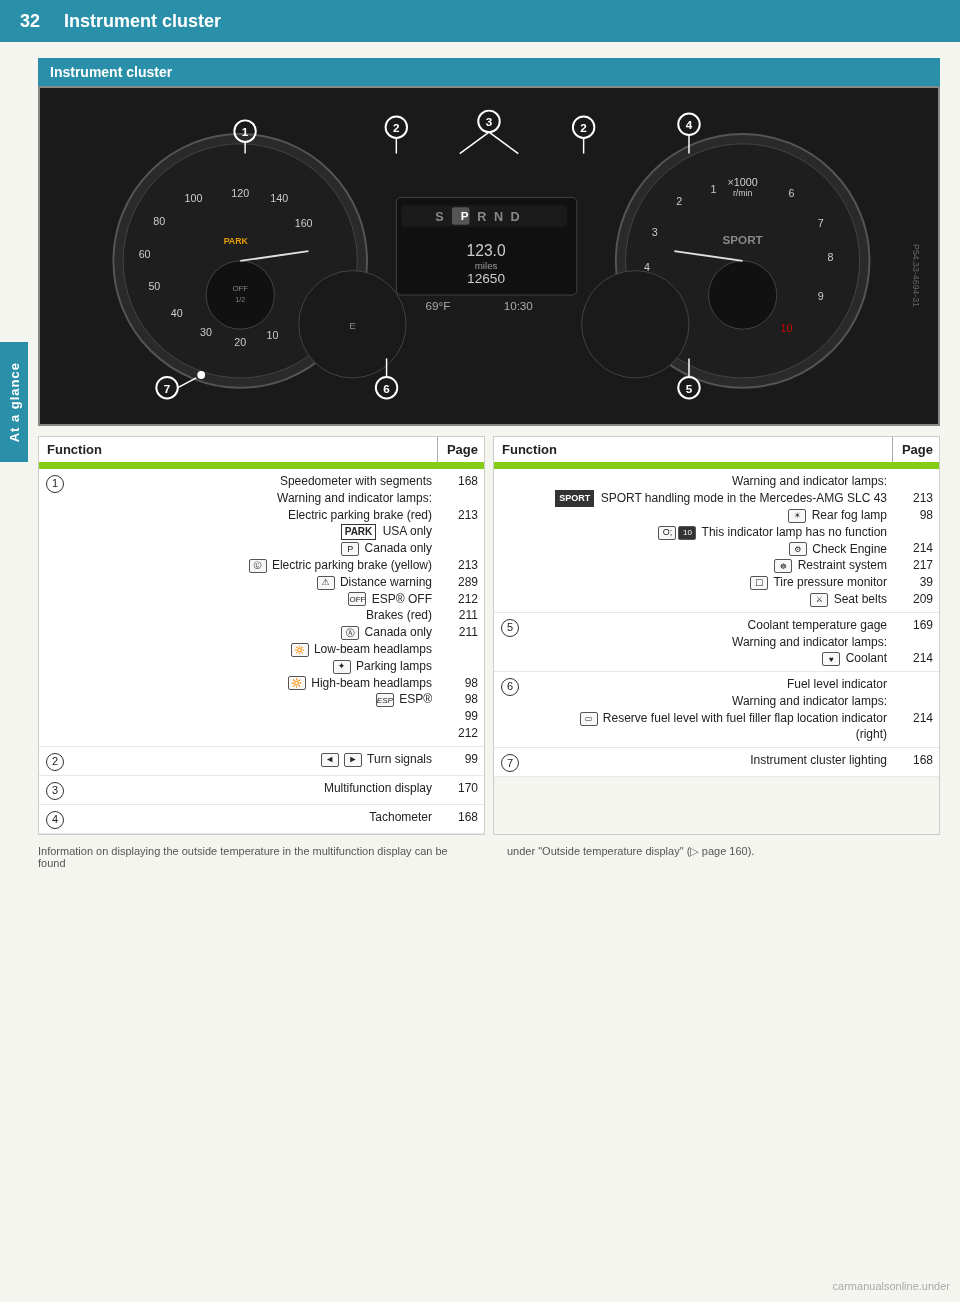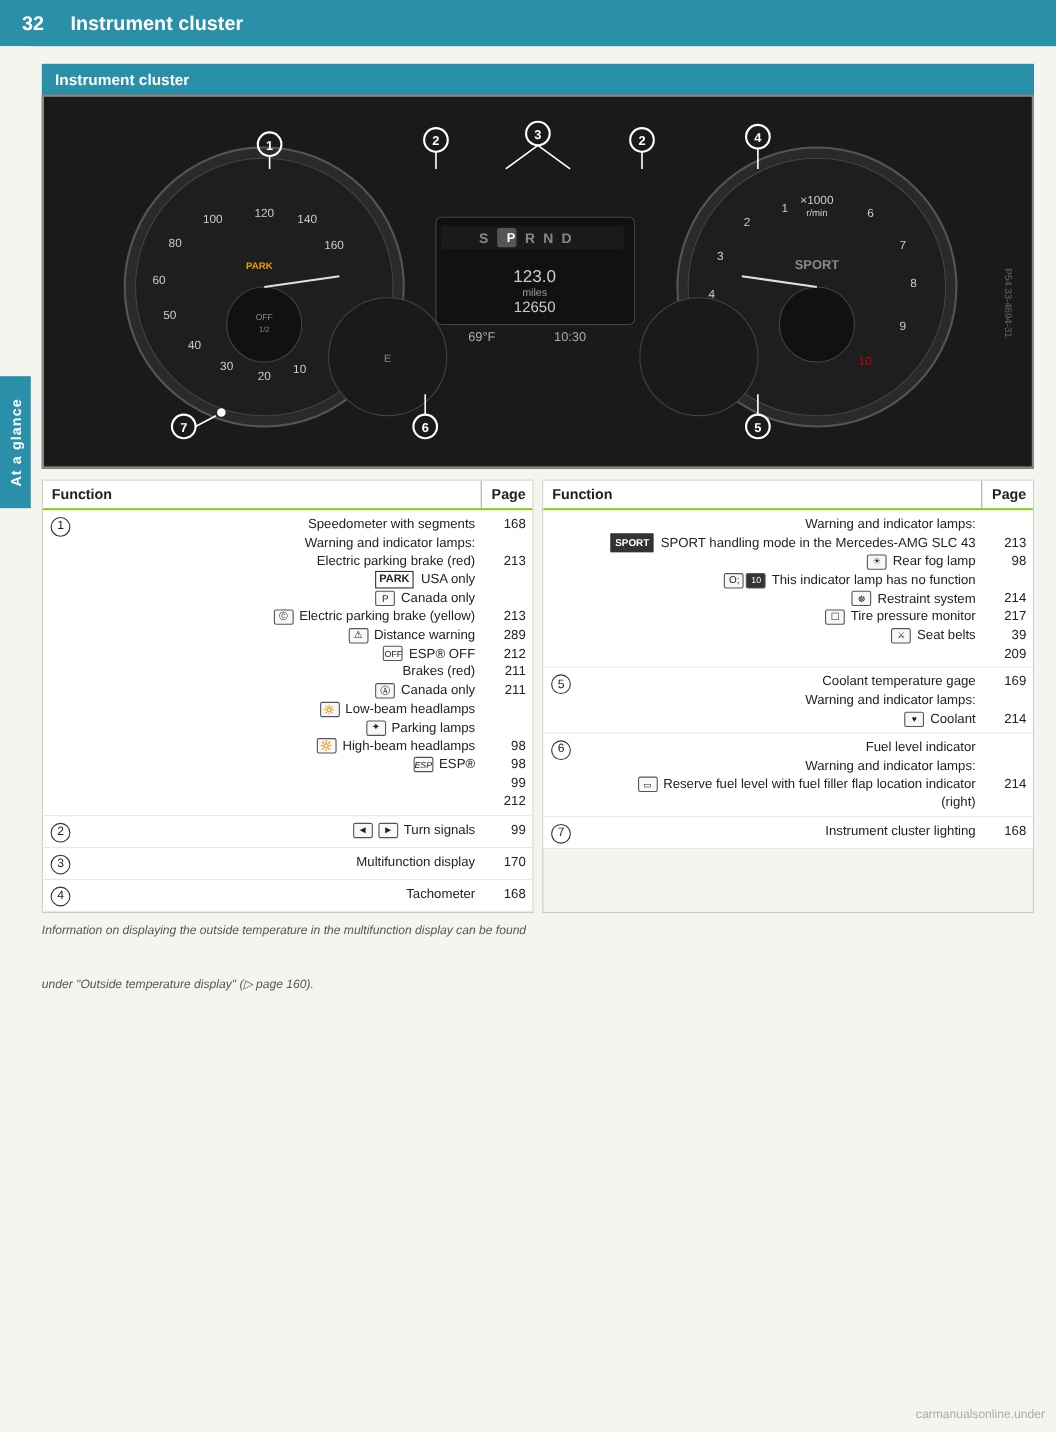--- a/index.html
+++ b/index.html
@@ -104,21 +104,21 @@
       gap: 8px;
       margin-bottom: 10px;
     }
     .table-left, .table-right {
       flex: 1;
       border: 1px solid #ccc;
     }
     .table-header {
       display: flex;
       background: #fff;
-      border-bottom: 2px solid #84cc16;
+      border-bottom: 7px solid #84cc16;
       font-weight: bold;
       font-size: 13px;
     }
     .table-header .col-func {
       flex: 1;
       padding: 5px 8px;
       border-right: 1px solid #aaa;
     }
     .table-header .col-page {
       width: 46px;
@@ -206,22 +206,20 @@
       background: #f8f8f8;
     }
 
     
     .footer-notes {
       display: flex;
       gap: 36px;
       margin-top: 8px;
       font-size: 11px;
       color: #555;
-      font-style: italic;
-      flex-direction: column;
     }
     .footer-notes div {
       flex: 1;
     }
 
     
     .watermark {
       position: absolute;
       bottom: 10px;
       right: 10px;
@@ -447,20 +445,21 @@
         </div>
         <div class="table-body">
 
           <div class="table-row">
             <div class="col-num"></div>
             <div class="col-func">
               <div>Warning and indicator lamps:</div>
               <div class="indent2"><span class="badge badge-sport">SPORT</span> SPORT handling mode in the Mercedes-AMG SLC 43</div>
               <div class="indent2"><span class="icon-circle" style="font-size:8px;">☀</span> Rear fog lamp</div>
               <div class="indent2"><span class="icon-circle" style="font-size:9px;">	O;</span><span class="icon-circle" style="font-size:8px; background:#333; color:white;">10</span> This indicator lamp has no function</div>
+              <div class="indent2"><span class="icon-circle" style="font-size:8px;">⚙</span> Check Engine</div>
               <div class="indent2"><span class="icon-circle" style="font-size:8px;">☸</span> Restraint system</div>
               <div class="indent2"><span class="icon-circle" style="font-size:9px;">☐</span> Tire pressure monitor</div>
               <div class="indent2"><span class="icon-circle" style="font-size:8px;">⚔</span> Seat belts</div>
             </div>
             <div class="col-page">
               <div>&nbsp;</div>
               <div>213</div>
               <div>98</div>
               <div>&nbsp;</div>
               <div>214</div>

